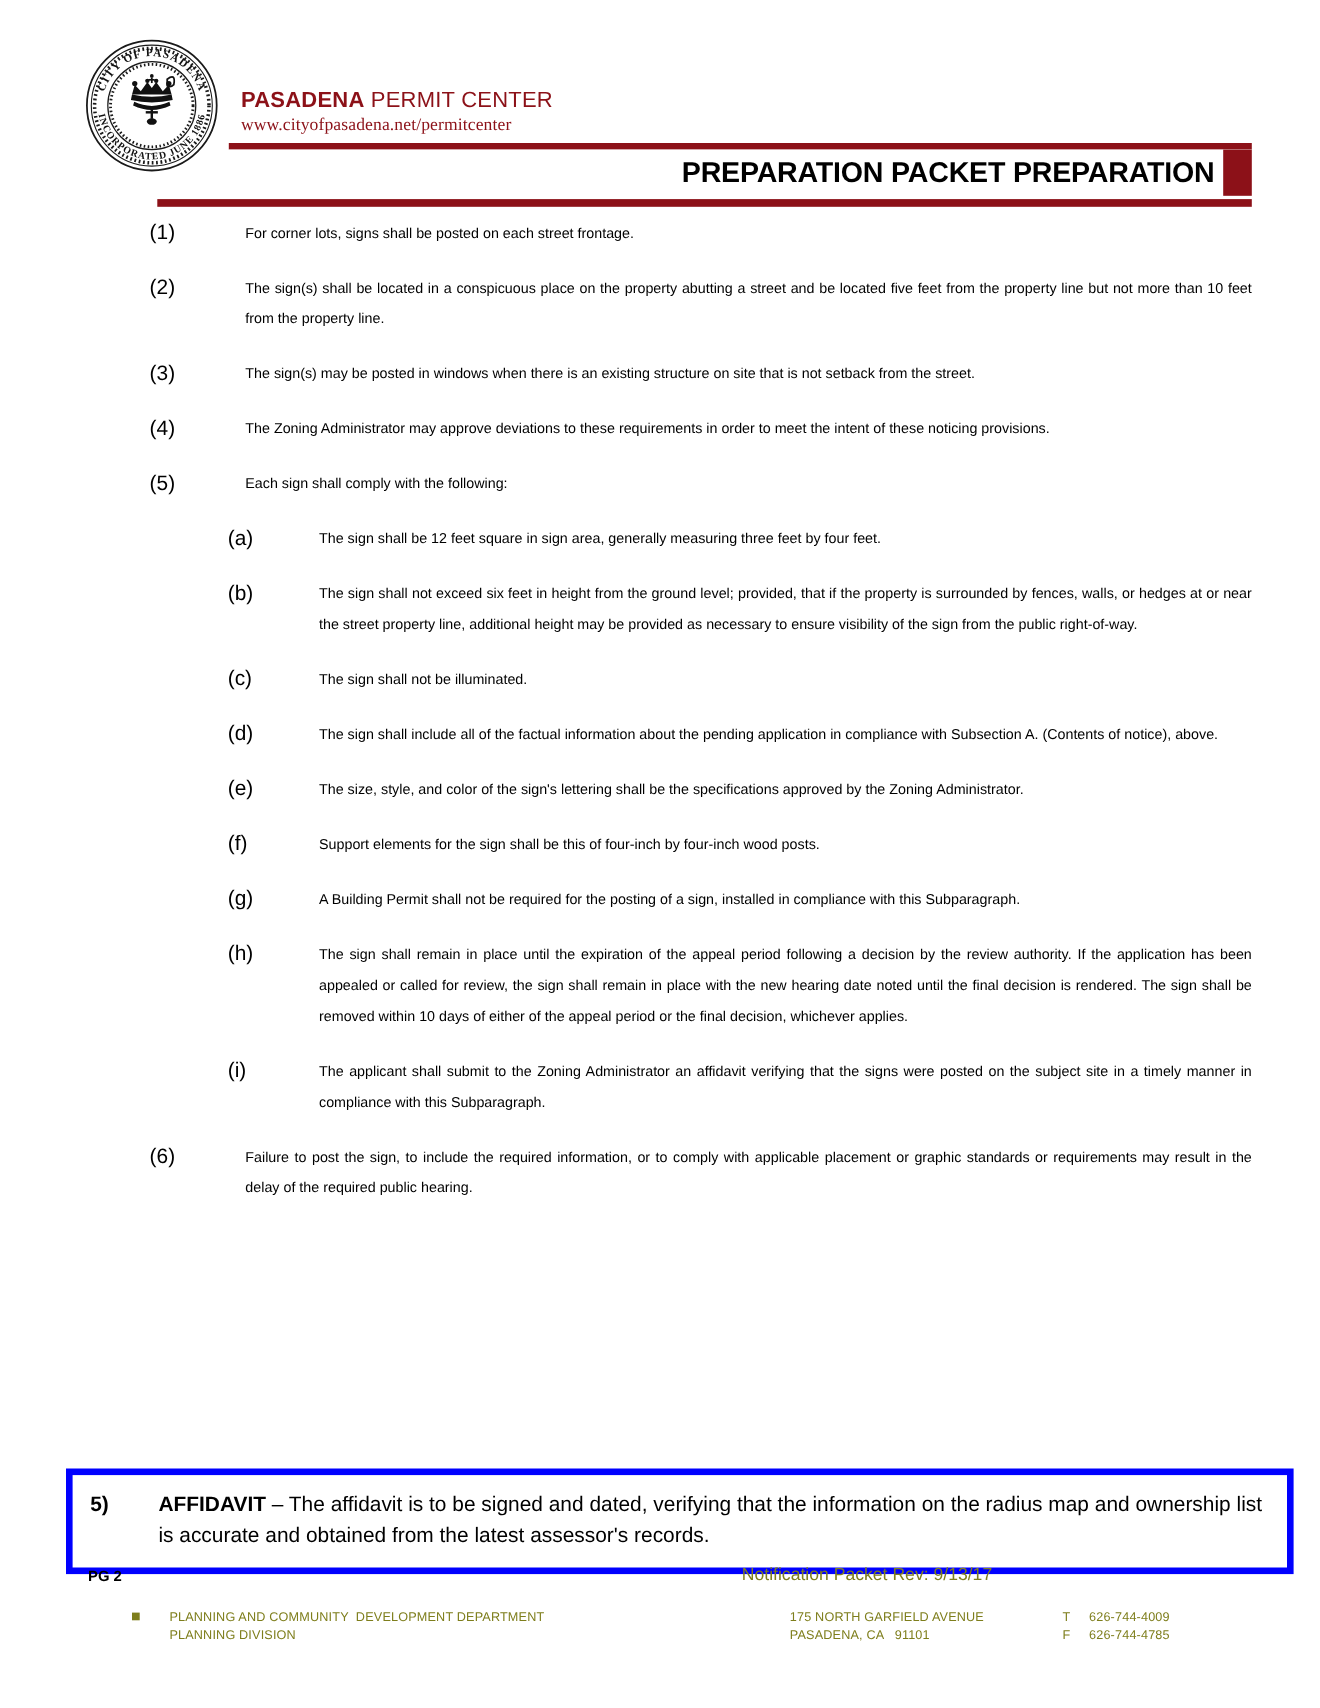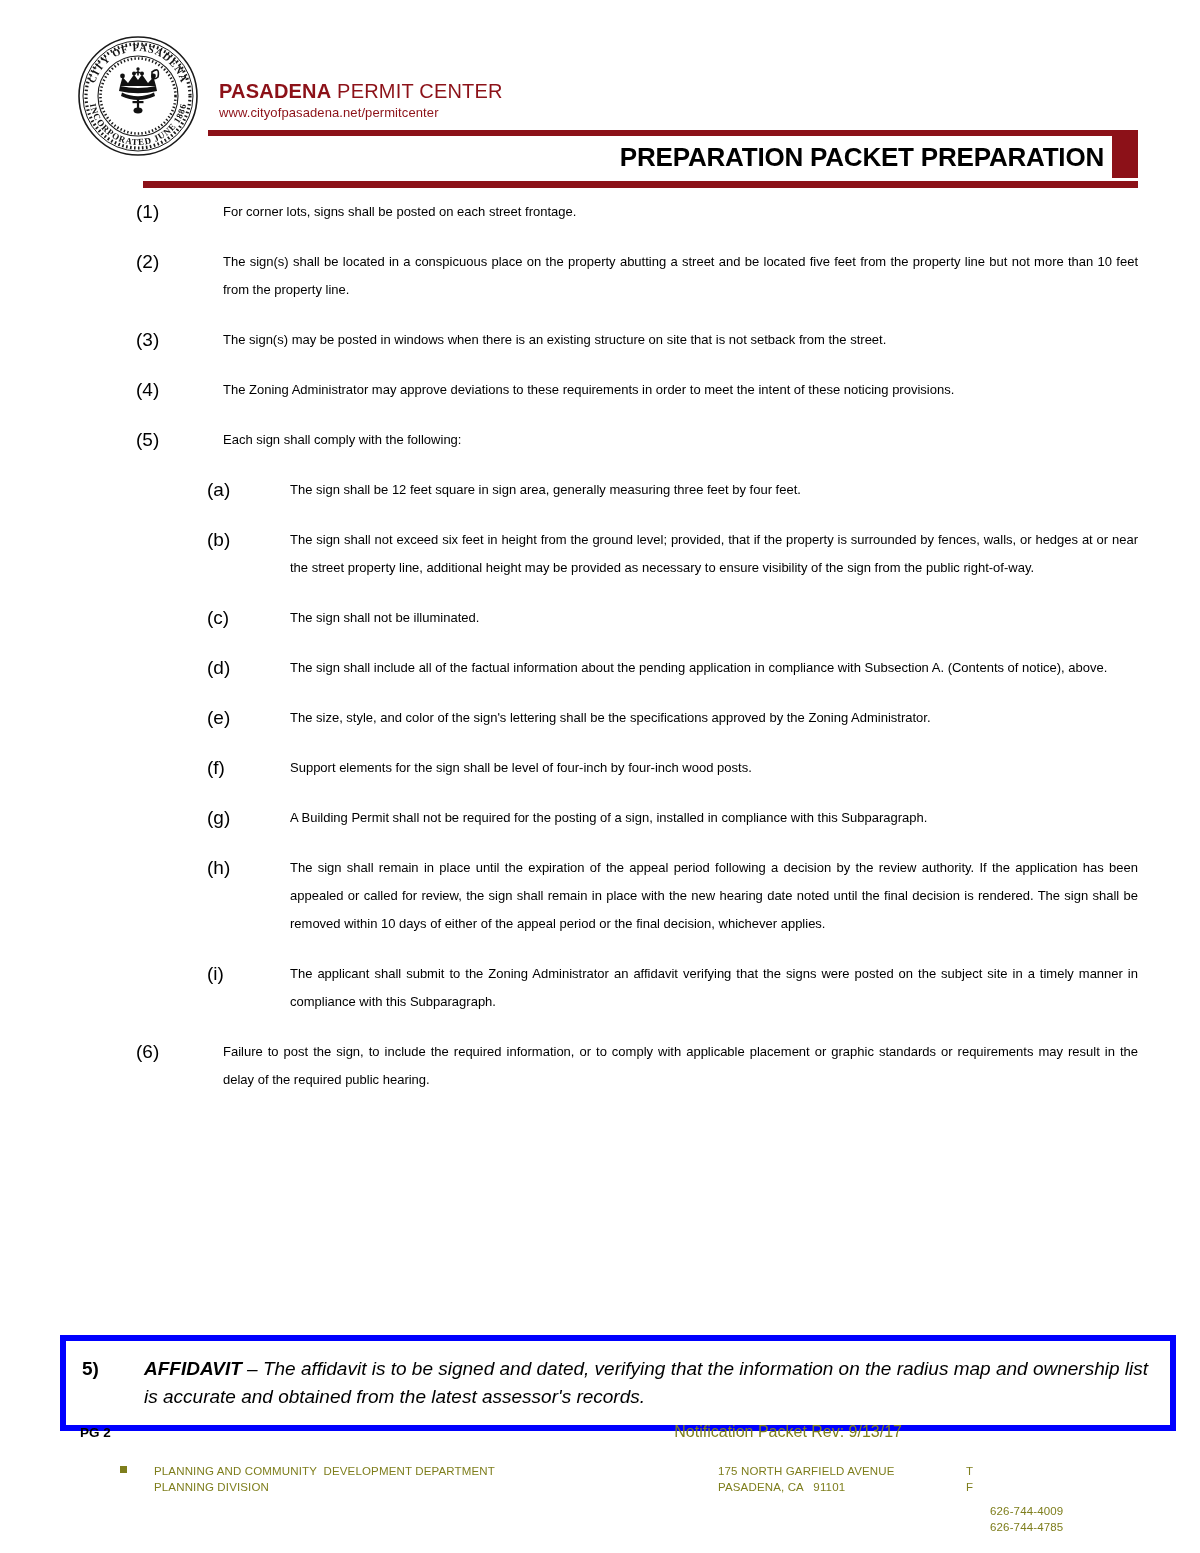--- a/index.html
+++ b/index.html
@@ -39,24 +39,25 @@
     font-size: 20px;
     letter-spacing: 0.2px;
     color: #8C1118;
     white-space: nowrap;
     line-height: 1.1;
   }
   .brand-title .bold {
     font-weight: bold;
   }
   .brand-url {
-    font-size: 13px;
+    font-size: 16px;
     color: #8C1118;
     margin-top: 3px;
     letter-spacing: 0.1px;
+    font-family: Liberation Serif, serif;
   }
 
   .rule-top {
     position: absolute;
     left: 208px;
     top: 130px;
     right: 62px;
     height: 6px;
     background: #8C1118;
   }
@@ -150,21 +151,20 @@
     width: 62px;
     font-size: 19px;
     font-weight: bold;
     line-height: 28px;
   }
   .affidavit-text {
     flex: 1 1 auto;
     font-size: 19px;
     line-height: 28px;
     text-align: left;
-    font-style: italic;
   }
   .affidavit-text .strong { font-weight: bold; }
 
   
   .footer {
     position: absolute;
     left: 0;
     top: 1425px;
     width: 964px;
   }
@@ -223,21 +223,20 @@
     position: absolute;
     left: 966px;
     top: 0;
     white-space: pre;
   }
   .footer-phone-nums {
     position: absolute;
     left: 990px;
     top: 0;
     white-space: pre;
-    margin-top: 40px;
   }
 </style>
 </head>
 <body>
 
 <div class="header">
 
   <div class="seal">
     <svg viewBox="0 0 124 124" width="124" height="124" aria-hidden="true">
       <defs>
@@ -326,21 +325,21 @@
     <div class="item lvl2">
       <div class="marker">(d)</div>
       <div class="body-text">The sign shall include all of the factual information about the pending application in compliance with Subsection A. (Contents of notice), above.</div>
     </div>
     <div class="item lvl2">
       <div class="marker">(e)</div>
       <div class="body-text">The size, style, and color of the sign's lettering shall be the specifications approved by the Zoning Administrator.</div>
     </div>
     <div class="item lvl2">
       <div class="marker">(f)</div>
-      <div class="body-text nojustify">Support elements for the sign shall be level of four-inch by four-inch wood posts.</div>
+      <div class="body-text nojustify">Support elements for the sign shall be this of four-inch by four-inch wood posts.</div>
     </div>
     <div class="item lvl2">
       <div class="marker">(g)</div>
       <div class="body-text">A Building Permit shall not be required for the posting of a sign, installed in compliance with this Subparagraph.</div>
     </div>
     <div class="item lvl2">
       <div class="marker">(h)</div>
       <div class="body-text">The sign shall remain in place until the expiration of the appeal period following a decision by the review authority.  If the application has been appealed or called for review, the sign shall remain in place with the new hearing date noted until the final decision is rendered.  The sign shall be removed within 10 days of either of the appeal period or the final decision, whichever applies.</div>
     </div>
     <div class="item lvl2">

